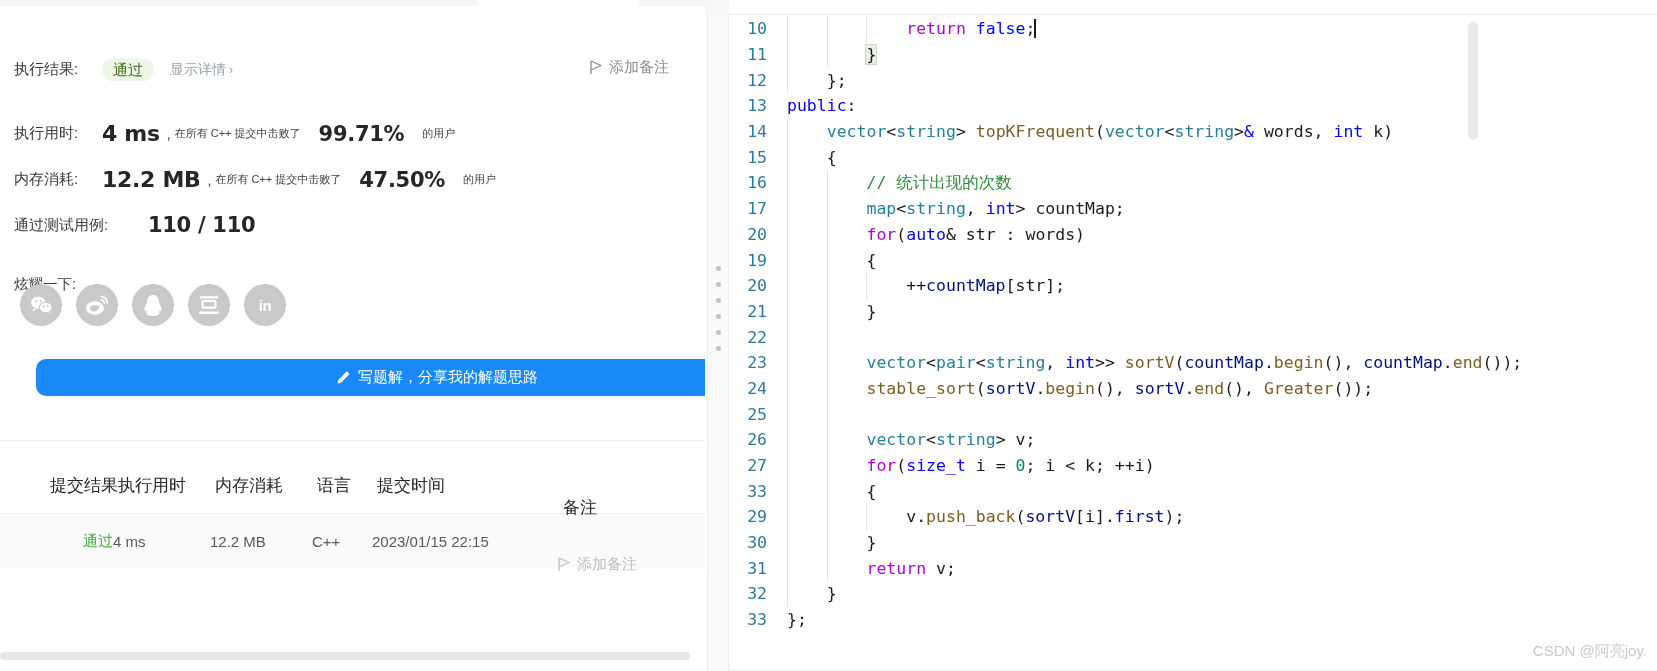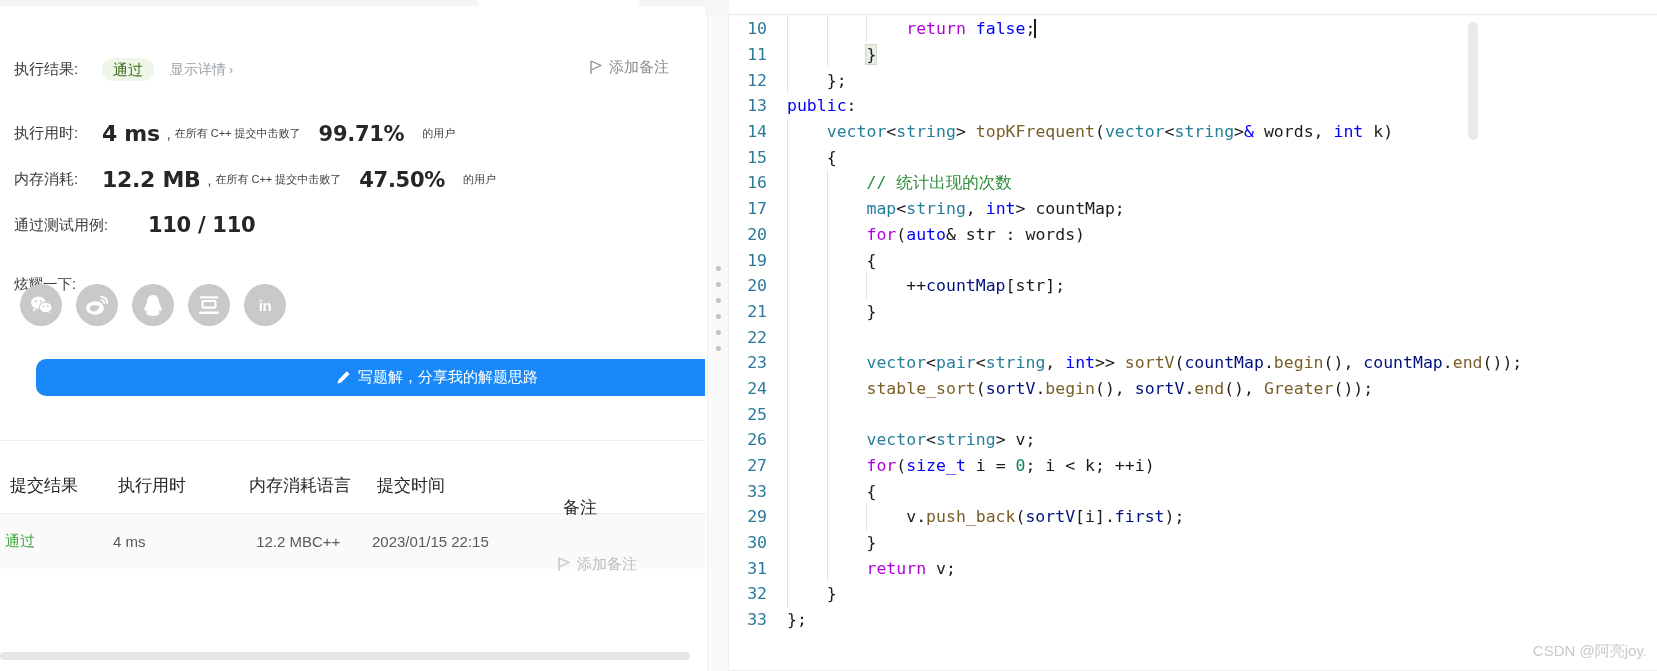--- a/index.html
+++ b/index.html
@@ -90,23 +90,23 @@
   
   .tbl { position:absolute; left: 0; top: 451px; width: 705px; }
   .tbl .thead {
     display:flex; align-items:center; height: 56px;
     font-size: 17px; color:#262626; padding-left: 5px;
   }
   .tbl .tbody-row {
     display:flex; align-items:center; height: 56px;
     background:#fafafa; border-top: 1px solid #f0f0f0; font-size: 15px; color:#5a5a5a;
   }
-  .c0 { width: 113px; padding-left: 5px; }
+  .c0 { width: 113px; padding-left: 5px; text-align: right; }
   .c1 { width: 97px; }
-  .c2 { width: 102px; text-align: right; }
+  .c2 { width: 102px; }
   .c3 { width: 60px; }
   .c4 { width: 186px; }
   .c5 { width: 140px; margin-top: 45px; }
   .pass-link { color:#3fab3f; cursor:pointer; }
   .note-cell { display:flex; align-items:center; color:#bdbdbd; cursor:pointer; }
   .note-cell .flag-ico { margin-right:6px; }
 
   
   .hscroll {
     position:absolute; left:0; top: 645px; width: 705px; height: 10px; background:#fff;

